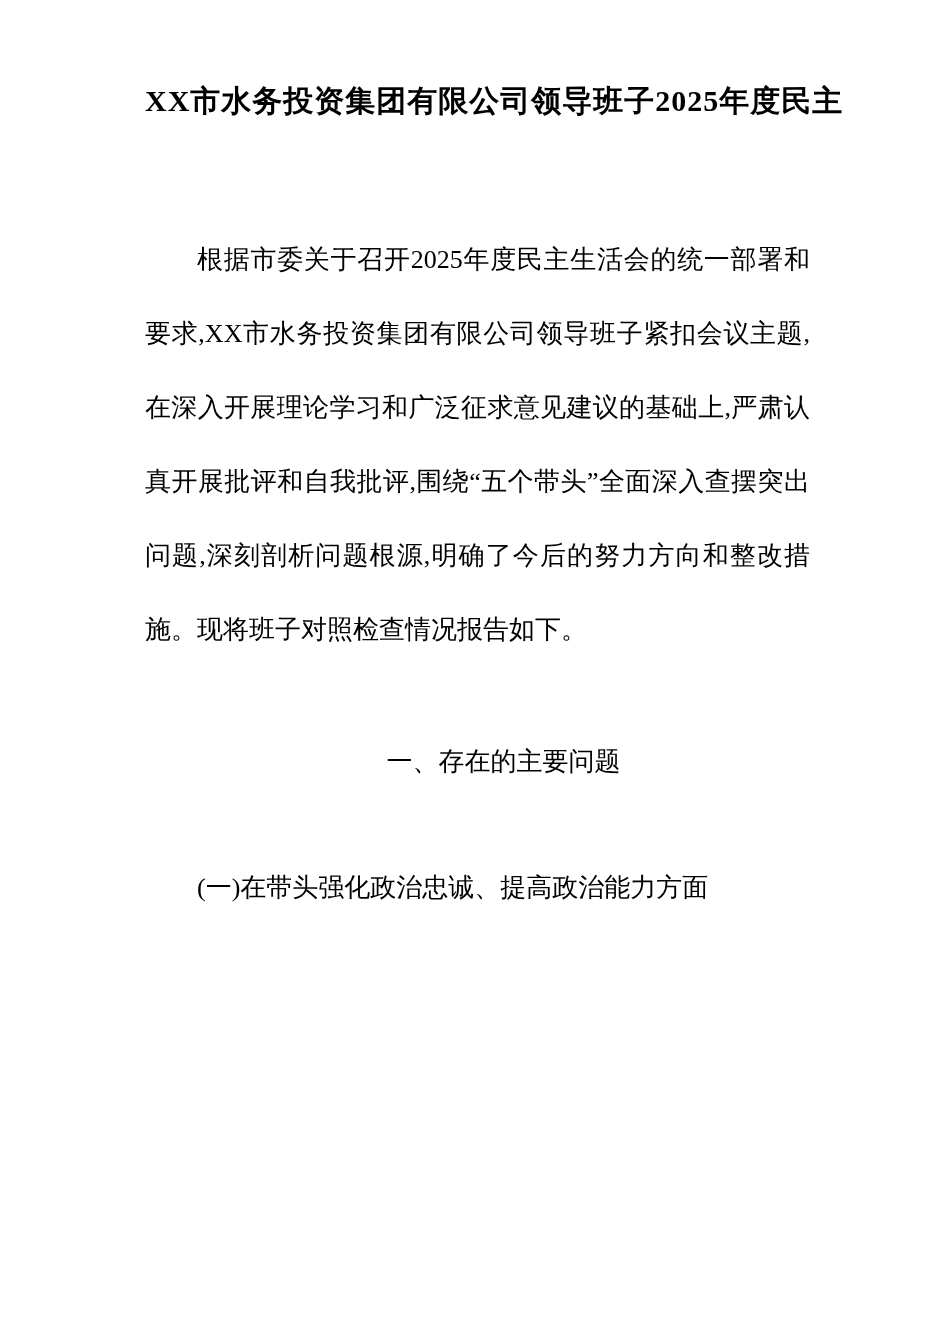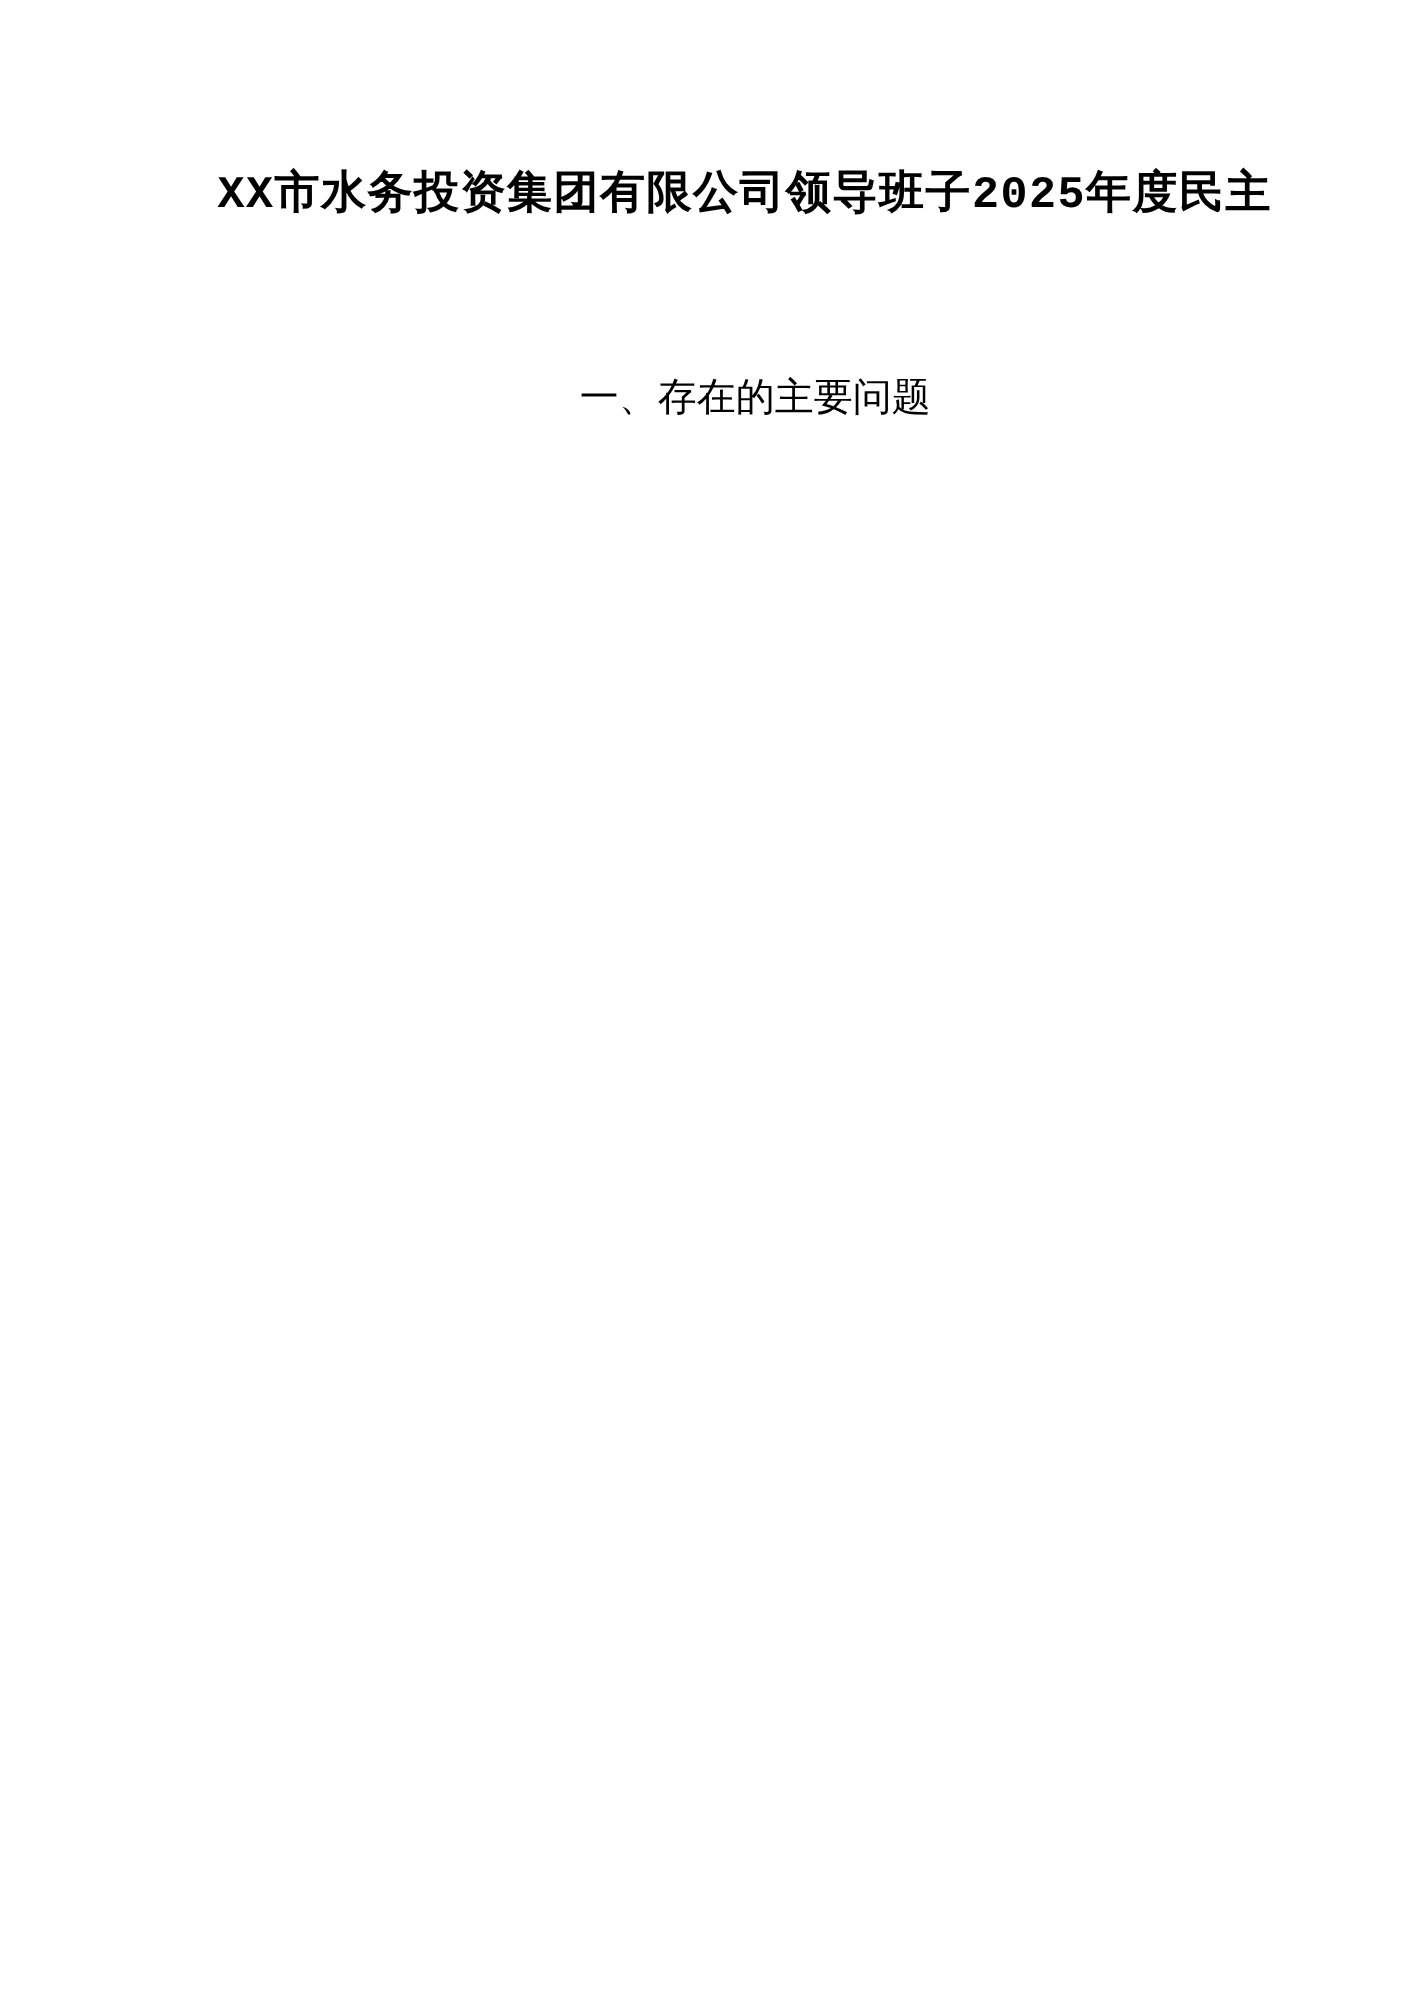--- a/index.html
+++ b/index.html
@@ -19,27 +19,26 @@
     height: 1344px;
     background: #ffffff;
     overflow: hidden;
   }
   .content {
     margin-left: 145px;
     margin-right: 140px; 
   }
   .doc-title {
     margin: 0;
-    padding-top: 93px;
+    padding-top: 62px;
     font-size: 30px;
     font-weight: 700;
     line-height: 77px;
     text-align: center;
     letter-spacing: 1px;
-    font-family: Liberation Mono, monospace;
   }
   .title-line {
     white-space: nowrap;
   }
   .para {
     margin: 0;
     font-size: 26px;
     line-height: 74px;
     text-indent: 52px; 
     text-align: justify;
@@ -52,19 +51,21 @@
 </head>
 <body>
 
 <div class="page">
   <div class="content">
 
     <h1 class="doc-title">
       <div class="title-line">XX市水务投资集团有限公司领导班子2025年度民主</div>
     </h1>
 
+    <p class="para p-intro">根据市委关于召开2025年度民主生活会的统一部署和要求,XX市水务投资集团有限公司领导班子紧扣会议主题,在深入开展理论学习和广泛征求意见建议的基础上,严肃认真开展批评和自我批评,围绕“五个带头”全面深入查摆突出问题,深刻剖析问题根源,明确了今后的努力方向和整改措施。现将班子对照检查情况报告如下。</p>
 
     <p class="para h-main">一、存在的主要问题</p>
 
+    <p class="para h-sub">(一)在带头强化政治忠诚、提高政治能力方面</p>
 
 
   </div>
 </div>
 
 </body></html>

